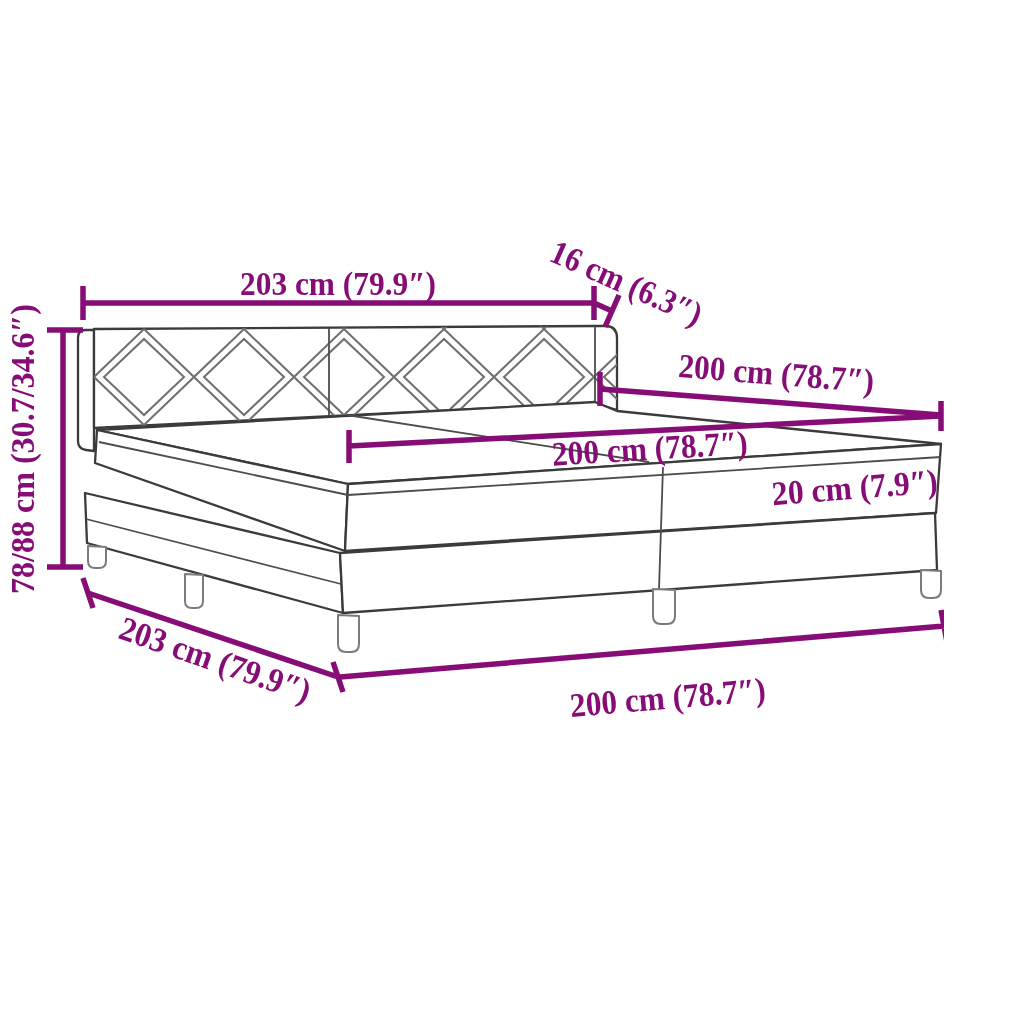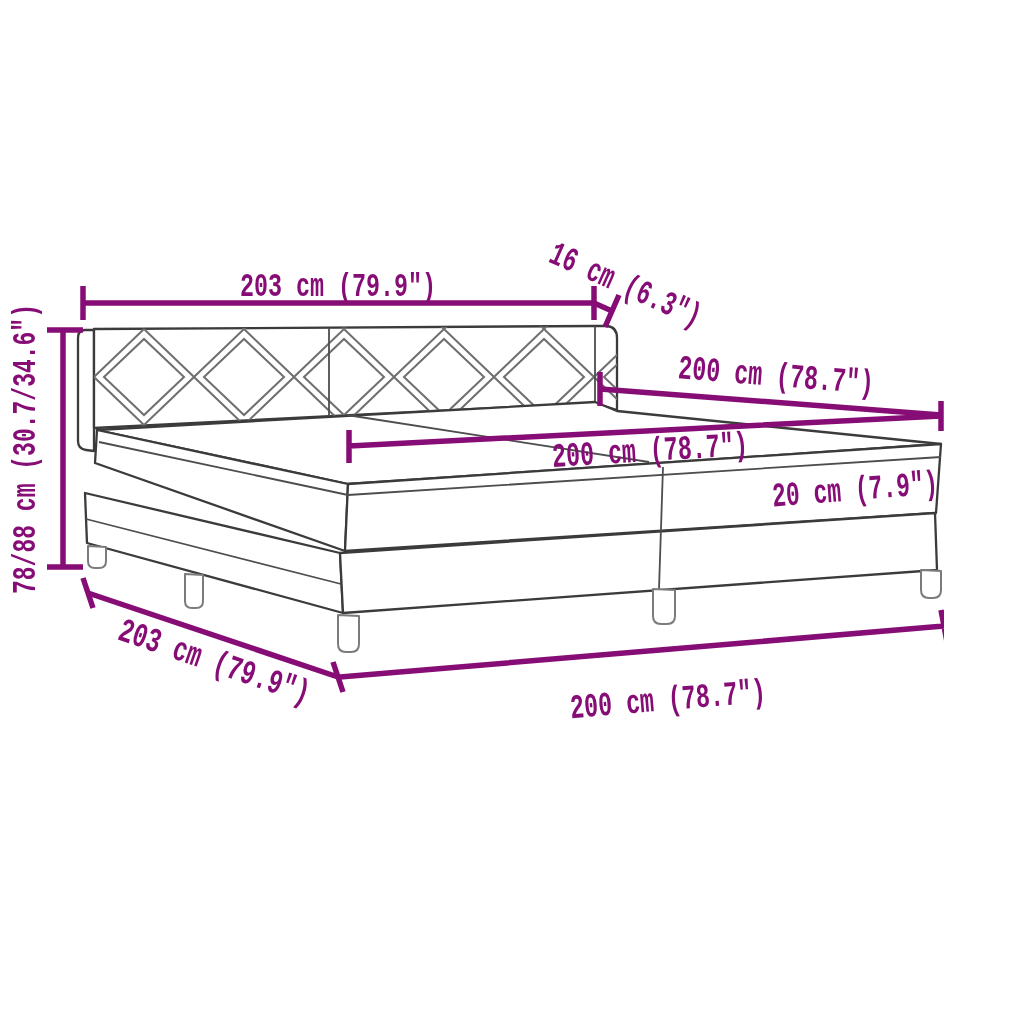--- a/index.html
+++ b/index.html
@@ -6,21 +6,21 @@
     margin: 0;
     padding: 0;
     background: #ffffff;
   }
   #stage {
     position: relative;
     width: 944px;
     height: 1024px;
     background: #ffffff;
     overflow: hidden;
-    font-family: Liberation Mono, monospace;
+    font-family: Liberation Serif, serif;
   }
   svg { display: block; }
   .outline {
     fill: #ffffff;
     stroke: #3b3b3b;
     stroke-width: 2.3;
     stroke-linejoin: round;
   }
   .thin {
     fill: none;

